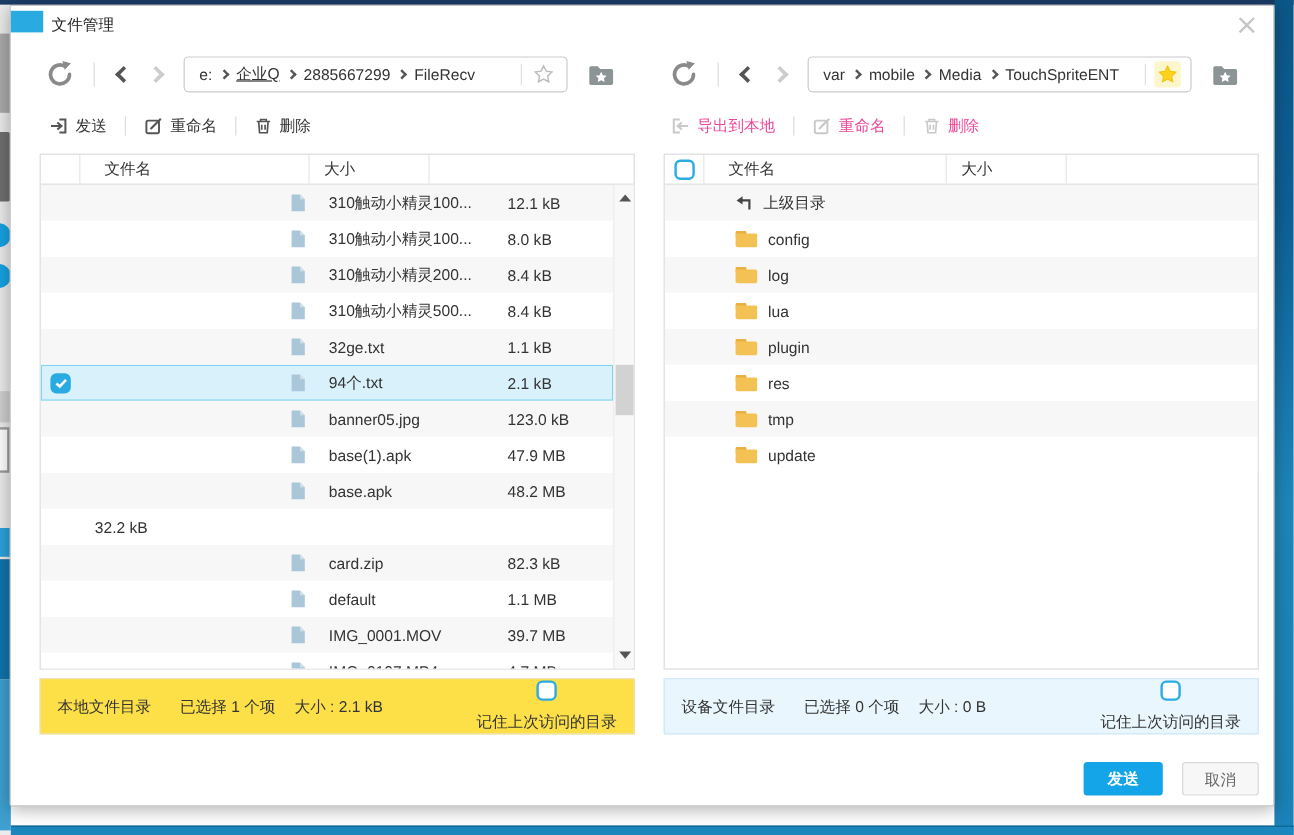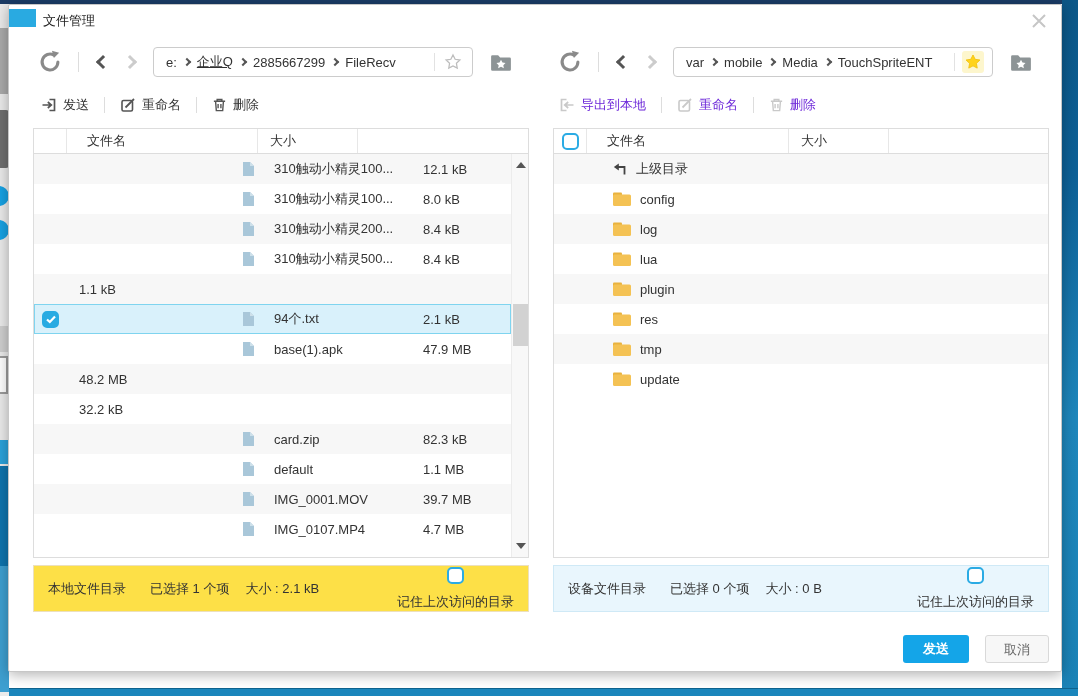--- a/index.html
+++ b/index.html
@@ -49,21 +49,21 @@
   .star-btn { width:22px; height:22px; display:flex; align-items:center; justify-content:center;
               border-radius:3px; cursor:pointer; flex:none; }
   .star-btn.active { background:#fdf6cd; }
   .fav-btn { margin-left:17px; cursor:pointer; width:22px; height:19px; }
 
   
   .toolbar { position:absolute; top:86px; height:28px; width:496px; display:flex; align-items:center; }
   .toolbar.left  { left:24px; }  .toolbar.right { left:544px; }
   .tool-btn { display:flex; align-items:center; gap:6px; color:#333; cursor:pointer; }
   .tool-btn svg { color:#555; }
-  .toolbar.disabled .tool-btn { color:#6d28d9; cursor:default; }
+  .toolbar.disabled .tool-btn { color:#ec4899; cursor:default; }
   .toolbar.disabled .tool-btn svg { color:#c9c9c9; }
   .tool-div { width:1px; height:16px; background:#ddd; margin:0 15px; }
   .toolbar.left .tool-btn:first-child { margin-left:8px; }
   .toolbar.right .tool-btn:first-child { margin-left:6px; }
 
   
   .ftable { position:absolute; top:123px; height:430px; width:496px; border:1px solid #ddd; background:#fff; }
   .ftable.left  { left:24px; }  .ftable.right { left:544px; }
   .thead { height:25px; display:flex; align-items:center; border-bottom:1px solid #ddd; }
   .hc { height:100%; display:flex; align-items:center; border-right:1px solid #e7e7e7; }
@@ -315,20 +315,29 @@
                 <path d="M1 1 H8 L12 5 V15 H1 Z" fill="#a9c7d9"></path>
                 <path d="M8 1 L12 5 H8 Z" fill="#cde0ea"></path>
               </svg>
             </span>
             <span>310触动小精灵500...</span>
           </div>
           <div class="scell">8.4 kB</div>
         </div>
         <div class="frow stripe">
           <div class="cbz"></div>
+          <div class="ncell">
+            <span>
+              <svg width="13" height="16" viewBox="0 0 13 16">
+                <path d="M1 1 H8 L12 5 V15 H1 Z" fill="#a9c7d9"></path>
+                <path d="M8 1 L12 5 H8 Z" fill="#cde0ea"></path>
+              </svg>
+            </span>
+            <span>32ge.txt</span>
+          </div>
           <div class="scell">1.1 kB</div>
         </div>
         <div class="frow selected">
           <div class="cbz">
             <span class="ckb checked">
               <svg width="12" height="12" viewBox="0 0 12 12">
                 <polyline points="2,6.5 4.8,9 10,3.5" fill="none" stroke="#fff" stroke-width="2.2"></polyline>
               </svg>
             </span>
           </div>
@@ -336,35 +345,57 @@
             <span>
               <svg width="13" height="16" viewBox="0 0 13 16">
                 <path d="M1 1 H8 L12 5 V15 H1 Z" fill="#a9c7d9"></path>
                 <path d="M8 1 L12 5 H8 Z" fill="#cde0ea"></path>
               </svg>
             </span>
             <span>94个.txt</span>
           </div>
           <div class="scell">2.1 kB</div>
         </div>
+        <div class="frow stripe">
+          <div class="cbz"></div>
+          <div class="ncell">
+            <span>
+              <svg width="13" height="16" viewBox="0 0 13 16">
+                <path d="M1 1 H8 L12 5 V15 H1 Z" fill="#a9c7d9"></path>
+                <path d="M8 1 L12 5 H8 Z" fill="#cde0ea"></path>
+              </svg>
+            </span>
+            <span>banner05.jpg</span>
+          </div>
+          <div class="scell">123.0 kB</div>
+        </div>
         <div class="frow">
           <div class="cbz"></div>
           <div class="ncell">
             <span>
               <svg width="13" height="16" viewBox="0 0 13 16">
                 <path d="M1 1 H8 L12 5 V15 H1 Z" fill="#a9c7d9"></path>
                 <path d="M8 1 L12 5 H8 Z" fill="#cde0ea"></path>
               </svg>
             </span>
             <span>base(1).apk</span>
           </div>
           <div class="scell">47.9 MB</div>
         </div>
         <div class="frow stripe">
           <div class="cbz"></div>
+          <div class="ncell">
+            <span>
+              <svg width="13" height="16" viewBox="0 0 13 16">
+                <path d="M1 1 H8 L12 5 V15 H1 Z" fill="#a9c7d9"></path>
+                <path d="M8 1 L12 5 H8 Z" fill="#cde0ea"></path>
+              </svg>
+            </span>
+            <span>base.apk</span>
+          </div>
           <div class="scell">48.2 MB</div>
         </div>
         <div class="frow">
           <div class="cbz"></div>
           <div class="scell">32.2 kB</div>
         </div>
         <div class="frow stripe">
           <div class="cbz"></div>
           <div class="ncell">
             <span>

